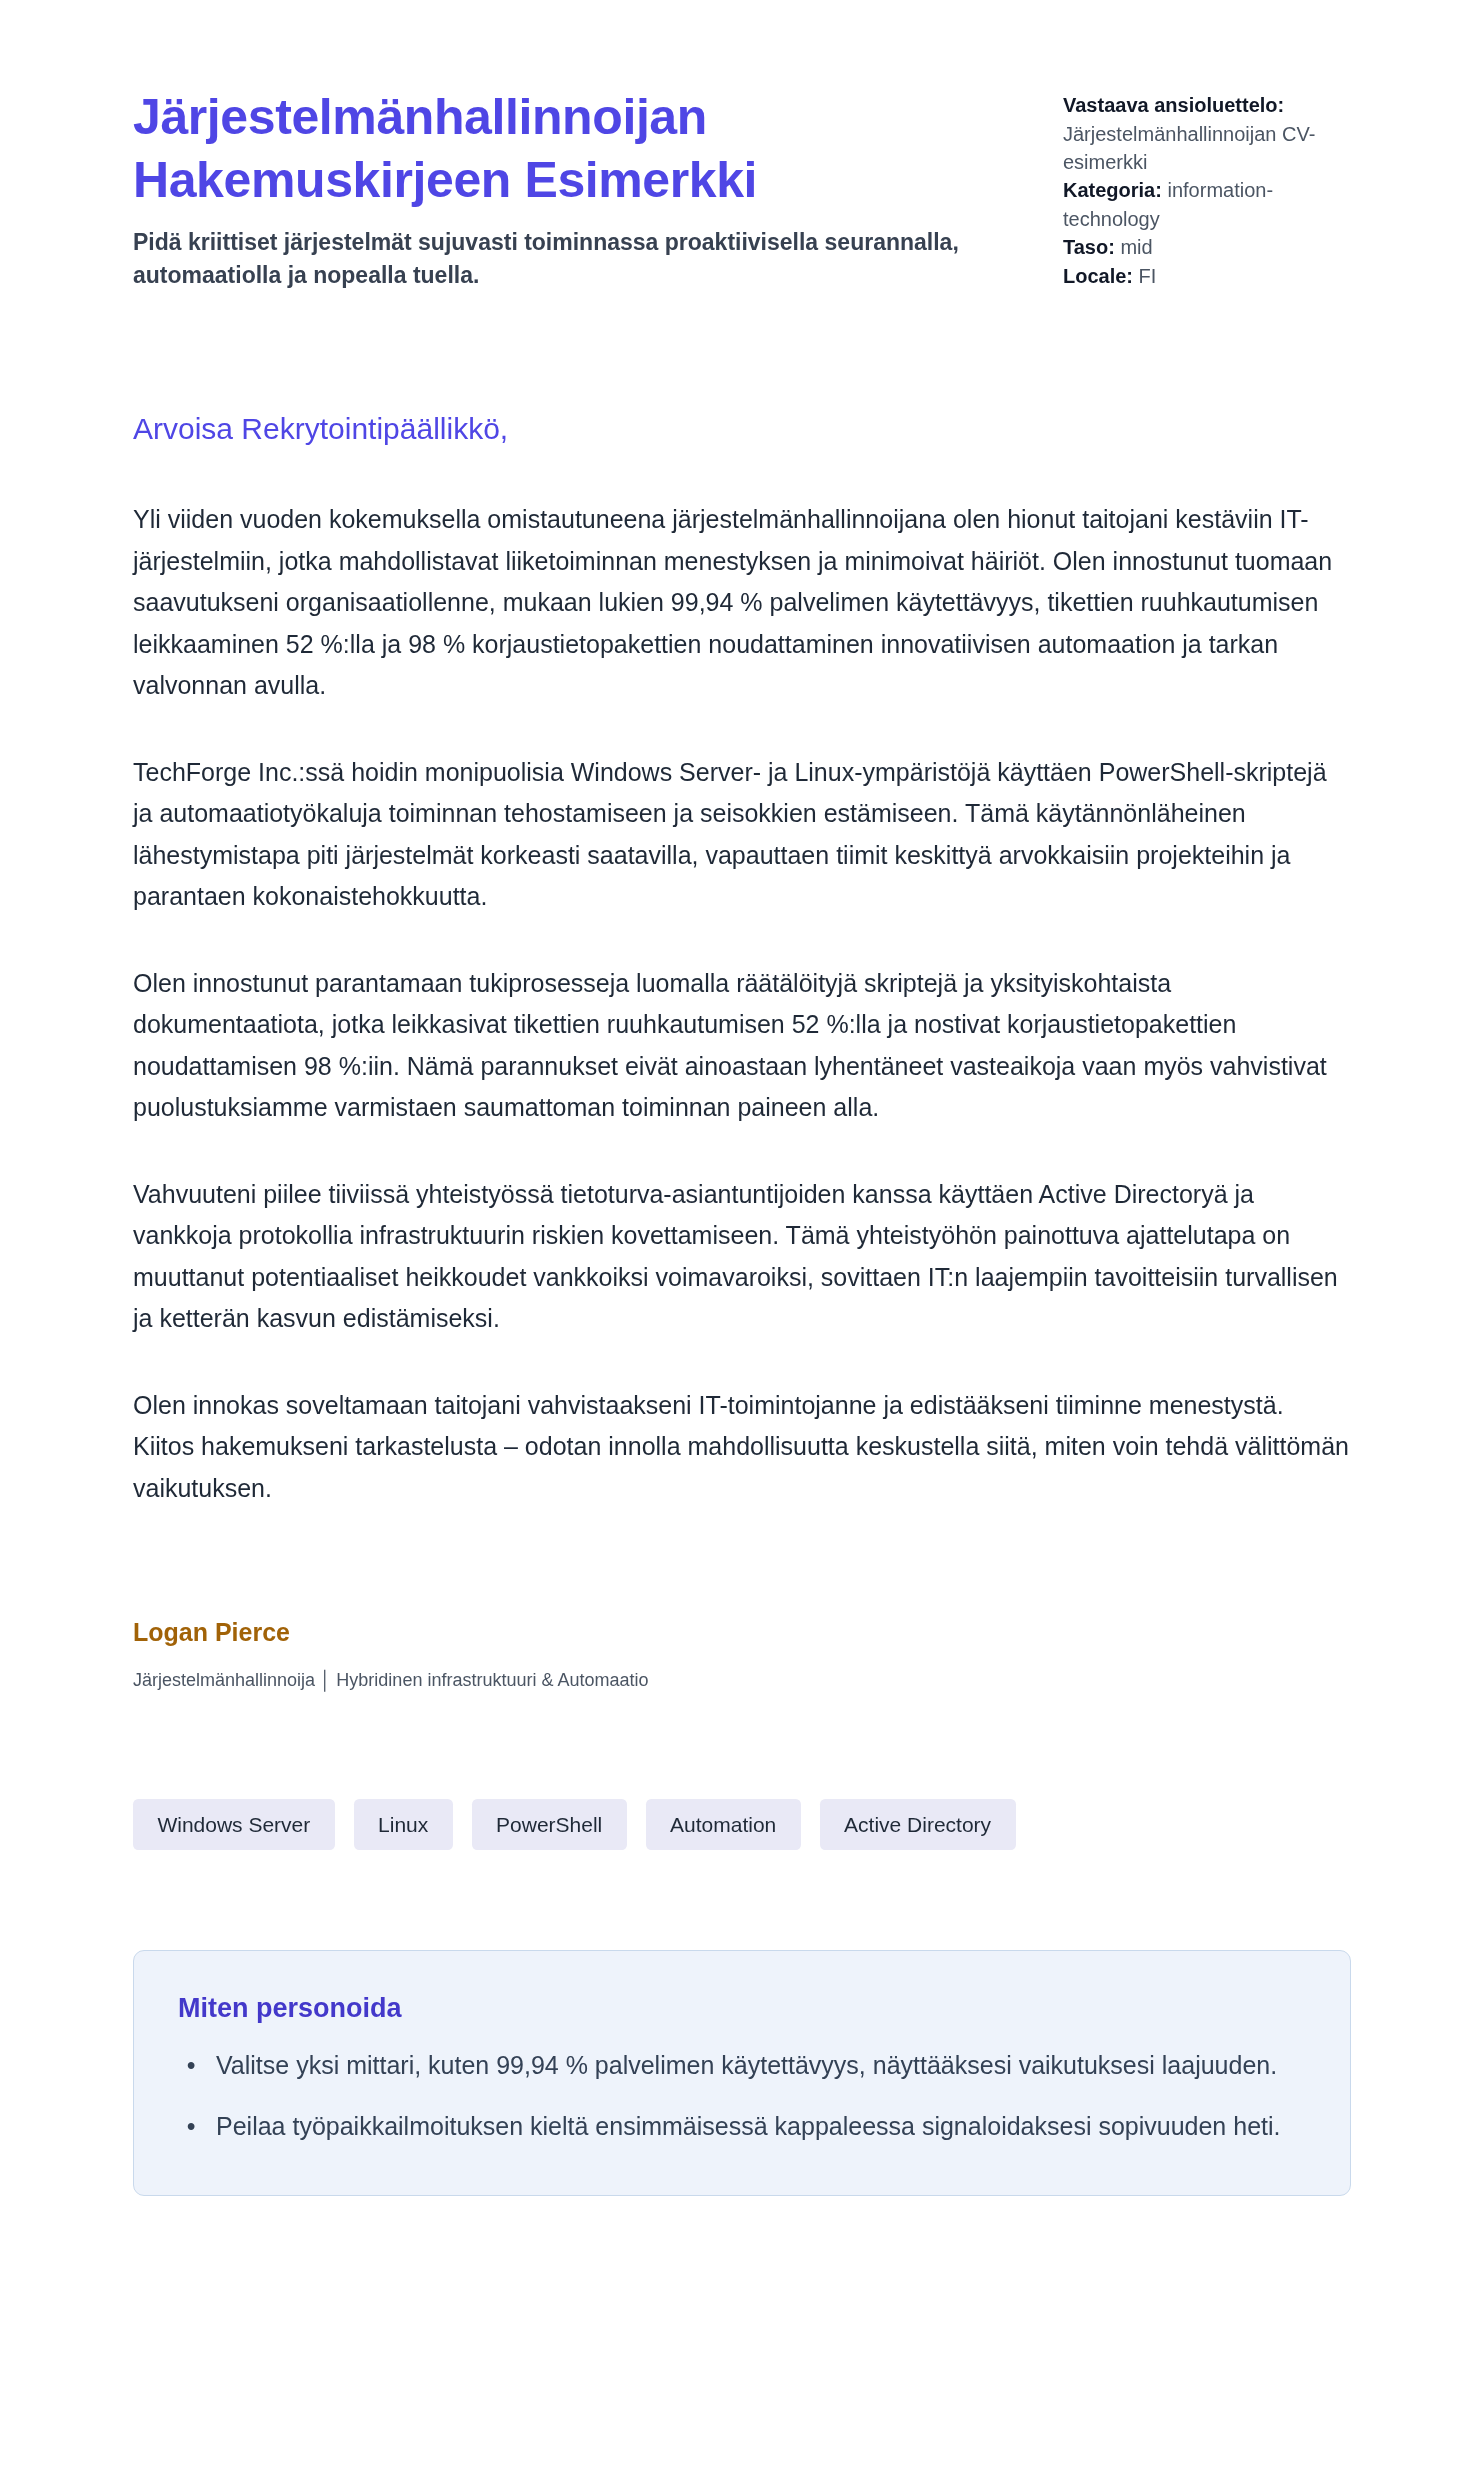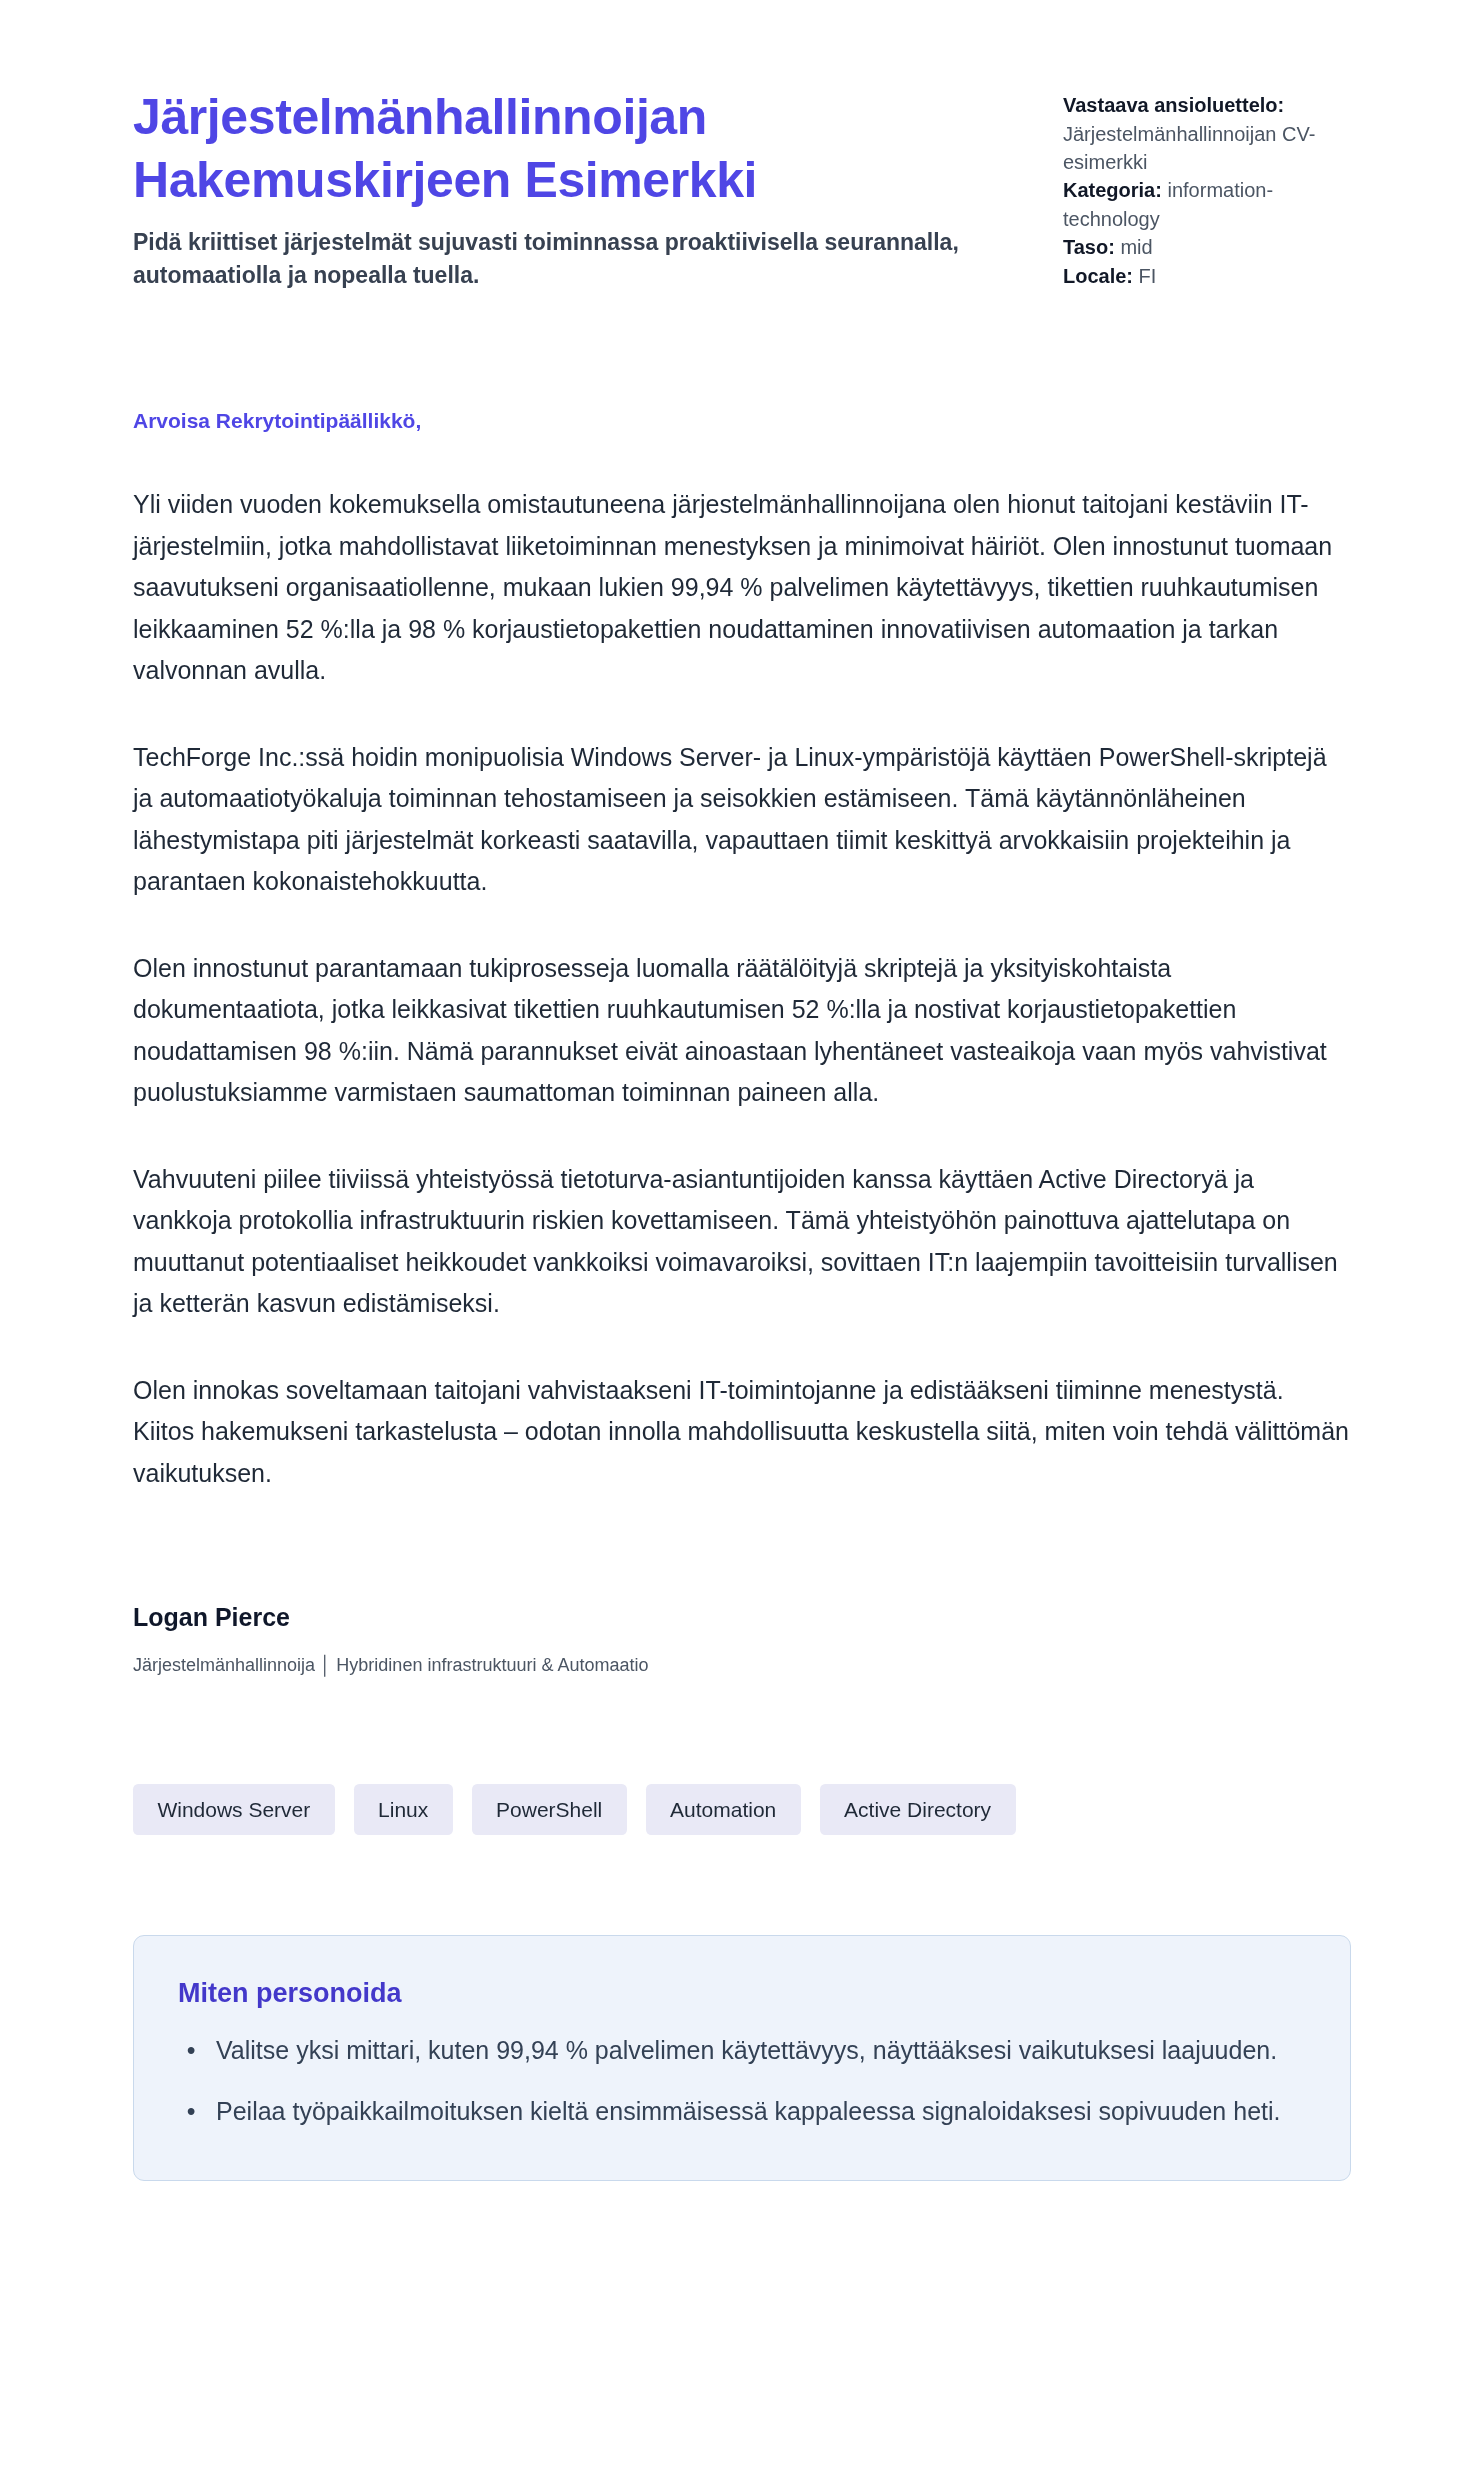--- a/index.html
+++ b/index.html
@@ -37,34 +37,34 @@
     line-height: 1.42;
     color: var(--muted, #4b5563);
     padding-top: 5.2px;
   }
   .meta-label { font-weight: 700; color: #111827; }
 
   
   .letter { margin-top: 113px; }
   .greeting {
     color: var(--accent, #4f46e5);
-    font-size: 21px;
-    font-weight: 700;
+    font-size: 30px;
+    font-weight: 400;
     line-height: 1.66;
   }
   .para {
     margin-top: 45px;
     font-size: 25px;
     line-height: 1.66;
     color: #1f2937;
   }
 
   
   .signature { margin-top: 105px; }
-  .sig-name { font-size: 25px; font-weight: 700; color: #0f172a; line-height: 1.5; }
+  .sig-name { font-size: 25px; font-weight: 700; color: #a16207; line-height: 1.5; }
   .sig-role { margin-top: 15.7px; font-size: 18px; color: var(--muted, #4b5563); line-height: 1.5; }
 
   
   .tags { margin-top: 105px; display: flex; flex-wrap: wrap; gap: 19px; }
   .chip {
     display: inline-block;
     background: var(--tag-bg, #e9e9f6);
     color: #1f2937;
     font-size: 21px;
     line-height: 1;

